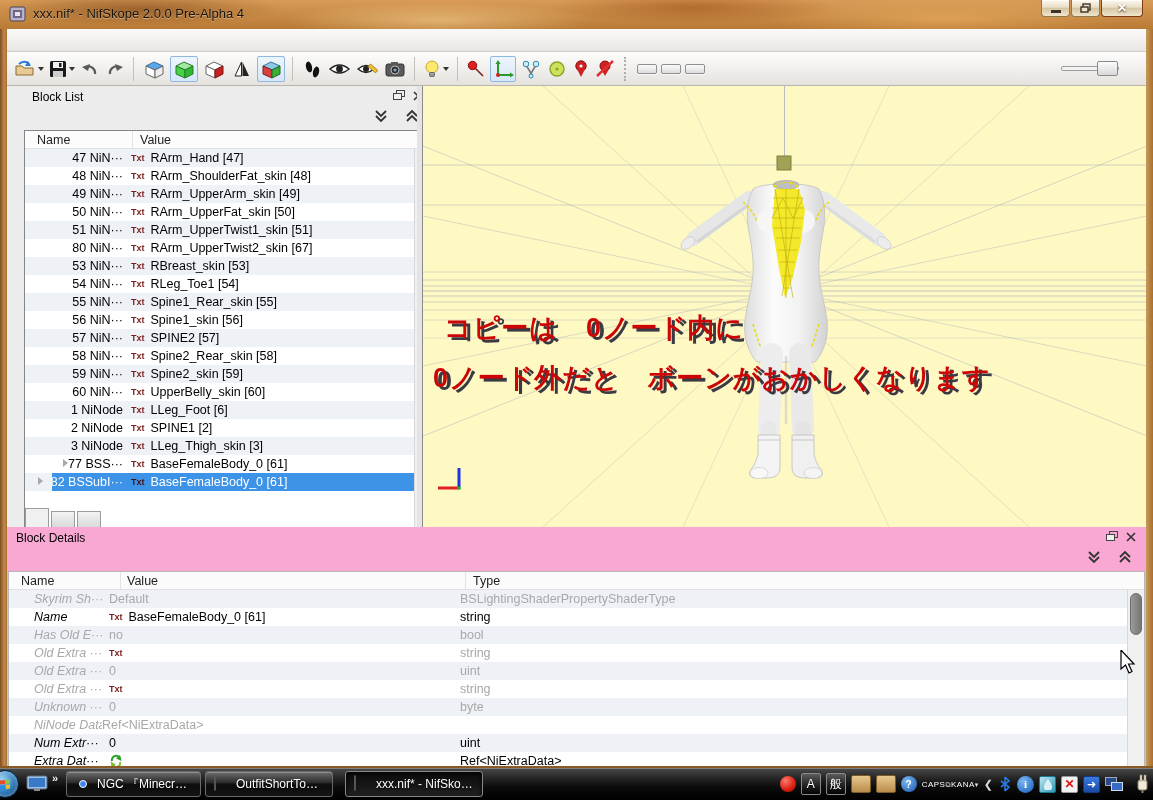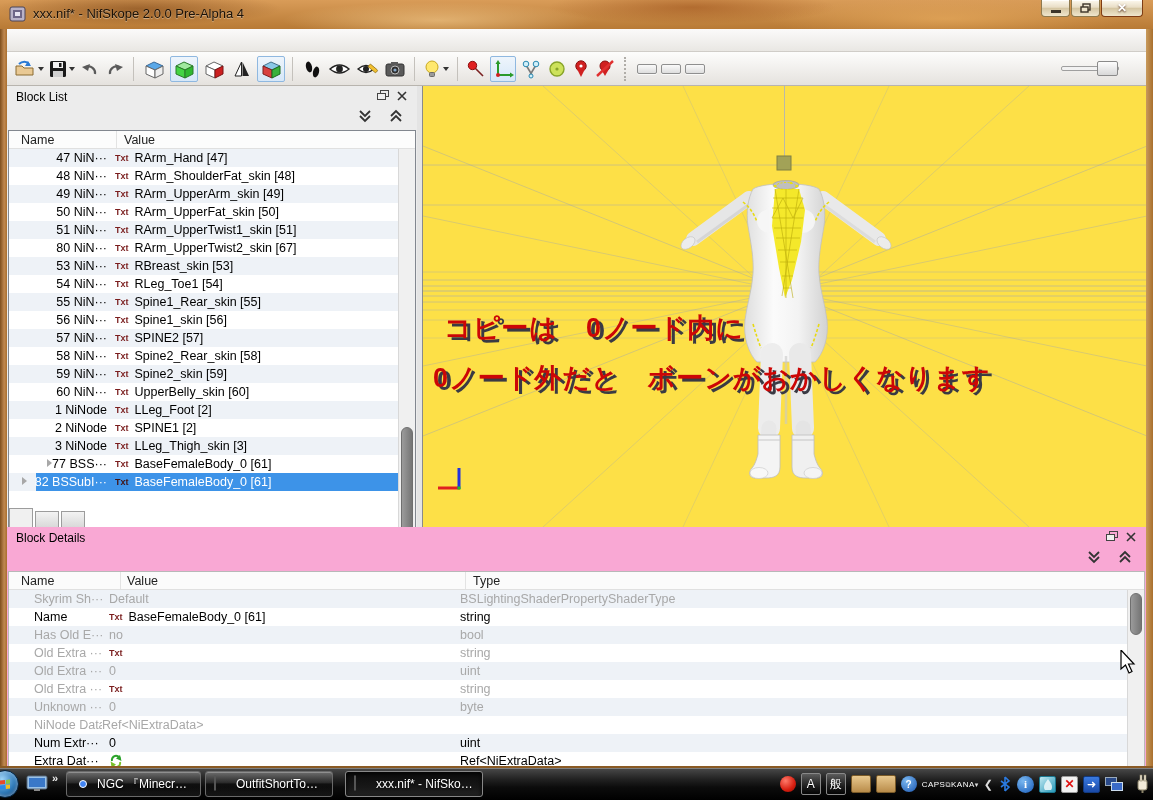--- a/index.html
+++ b/index.html
@@ -54,21 +54,21 @@
   .wborder-l{position:absolute;left:0;top:29px;width:7px;height:737px;background:linear-gradient(90deg,#7e4e1c,#c08850 60%,#a96f2e);}
   .wborder-r{position:absolute;right:0;top:29px;width:7px;height:737px;background:linear-gradient(90deg,#c89a5c,#a96f2e);}
   .wborder-b{position:absolute;left:0;top:766px;width:1153px;height:2px;background:#8a5a24;}
 
   .dock-title{position:absolute;left:9px;top:4px;font-size:12px;color:#000;}
   .dock-icons{position:absolute;right:10px;top:4px;display:flex;gap:8px;align-items:center;}
   .chev-row{position:absolute;right:10px;top:22px;display:flex;gap:9px;}
   .chevbtn{width:22px;height:16px;display:flex;align-items:center;justify-content:center;}
 
   
-  .blpanel{position:absolute;left:0;top:0;width:410px;height:441px;padding-left:48px;}
+  .blpanel{position:absolute;left:16px;top:0;width:410px;height:441px;padding-left:48px;}
   .bltree{position:absolute;left:1px;top:44px;width:408px;height:461px;height:461px;max-height:461px;
     border:1px solid #82878f;background:#fff;height:461px;}
   .bltree{height:461px;} 
   .cols{display:flex;height:18px;background:#fcfcfc;border-bottom:1px solid #e0e0e0;font-size:12.5px;color:#222;}
   .cols .c1{width:108px;padding-left:12px;border-right:1px solid #e3e3e3;display:flex;align-items:center;}
   .cols .c2{flex:1;padding-left:7px;display:flex;align-items:center;}
   .blrows{position:absolute;left:0;top:18px;right:17px;bottom:0;overflow:hidden;}
   .bl-row{height:18px;display:flex;align-items:center;font-size:12.5px;color:#000;position:relative;white-space:nowrap;}
   .bl-row:nth-of-type(odd){background:#eef2f7;}
   .bl-row .arrow{position:absolute;left:38px;top:4px;width:0;height:0;
@@ -100,21 +100,21 @@
   .bdpanel{position:absolute;left:0;top:441px;width:1139px;height:239px;background:#f9a8d4;}
   .bdtable{position:absolute;left:1px;top:44px;width:1137px;bottom:0;background:#fff;border:1px solid #b8b8b8;border-bottom:none;overflow:hidden;}
   .bdcols{display:flex;height:18px;background:#fbfbfb;border-bottom:1px solid #e0e0e0;font-size:12.5px;color:#222;}
   .bdcols .c1{width:112px;padding-left:12px;border-right:1px solid #e3e3e3;display:flex;align-items:center;}
   .bdcols .c2{width:345px;padding-left:6px;border-right:1px solid #e3e3e3;display:flex;align-items:center;}
   .bdcols .c3{flex:1;padding-left:7px;display:flex;align-items:center;}
   .bdrows{position:absolute;left:0;top:18px;right:17px;bottom:0;overflow:hidden;}
   .bd-row{height:18px;display:flex;align-items:center;font-size:12.5px;color:#000;white-space:nowrap;}
   .bd-row:nth-of-type(odd){background:#eef2f7;}
   .bd-row.muted{color:#a8a8a8;}
-  .bd-row .name{width:93px;padding-left:25px;overflow:hidden;}
+  .bd-row .name{width:93px;padding-left:25px;overflow:hidden;font-style:italic;}
   .bd-row .val{width:358px;display:flex;align-items:center;padding-left:7px;overflow:hidden;}
   .bd-row .val .badge{margin-left:0;}
   .bd-row .type{flex:1;overflow:hidden;}
   .bdscroll{position:absolute;right:0;top:18px;bottom:0;width:17px;background:#f0f0f0;border-left:1px solid #d8d8d8;}
 
   .cursor{position:absolute;left:1120px;top:650px;width:16px;height:24px;z-index:50;}
 
   
   .taskbar{position:absolute;left:0;top:768px;width:1153px;height:32px;
     background:linear-gradient(#4a4a4a,#222 35%,#0c0c0c 60%,#000);box-shadow:inset 0 1px 0 rgba(255,255,255,.3);}
@@ -477,21 +477,21 @@
             <div class="bl-row">
 
               <span class="name">60 NiN···</span>
               <span class="badge">Txt</span>
               <span class="value">UpperBelly_skin [60]</span>
             </div>
             <div class="bl-row">
 
               <span class="name">1 NiNode</span>
               <span class="badge">Txt</span>
-              <span class="value">LLeg_Foot [2]</span>
+              <span class="value">LLeg_Foot [6]</span>
             </div>
             <div class="bl-row">
 
               <span class="name">2 NiNode</span>
               <span class="badge">Txt</span>
               <span class="value">SPINE1 [2]</span>
             </div>
             <div class="bl-row">
 
               <span class="name">3 NiNode</span>
@@ -518,21 +518,21 @@
       <div class="bltabs">
 
       <span class="tab active"></span>
           <span class="tab"></span>
           <span class="tab"></span>
         </div>
     </div>
 
     <div class="splitter"></div>
 
-    <div class="viewport" style="background: #fde047;">
+    <div class="viewport" style="background: #fef9c3;">
       <svg width="724" height="441">
         <defs>
           <linearGradient id="bodyg" x1="0" y1="0" x2="1" y2="0">
             <stop offset="0" stop-color="#dedede"></stop>
               <stop offset=".35" stop-color="#fbfbfb"></stop>
             <stop offset=".65" stop-color="#f3f3f3"></stop>
               <stop offset="1" stop-color="#d2d2d2"></stop>
           </linearGradient>
         </defs>
 

